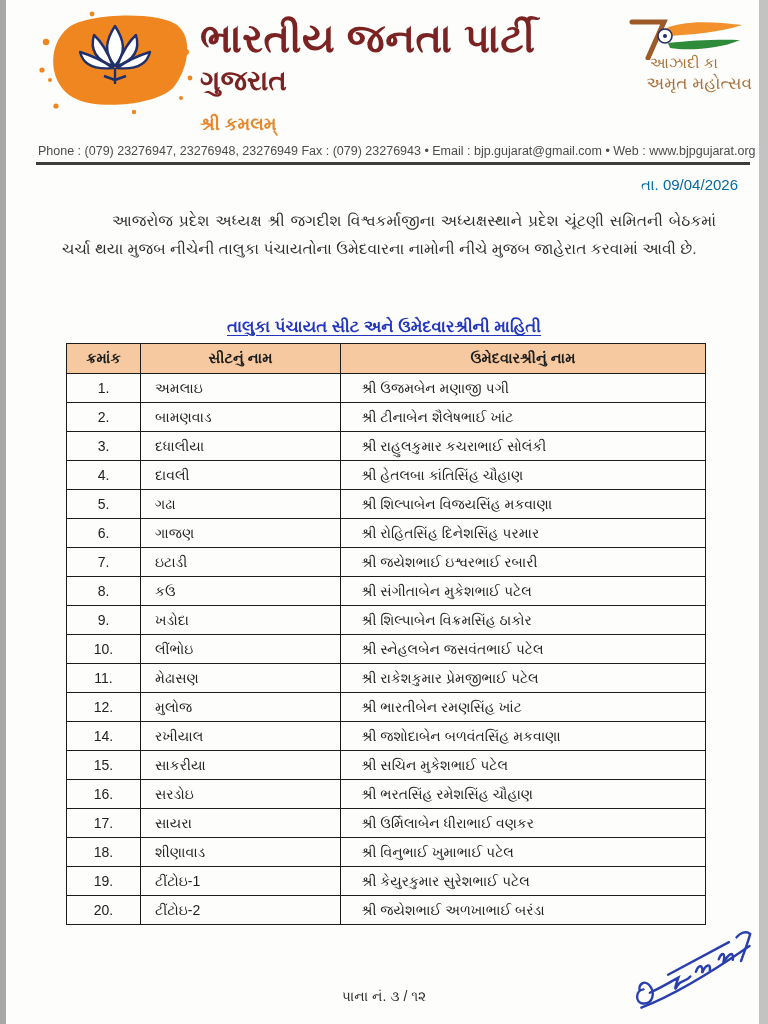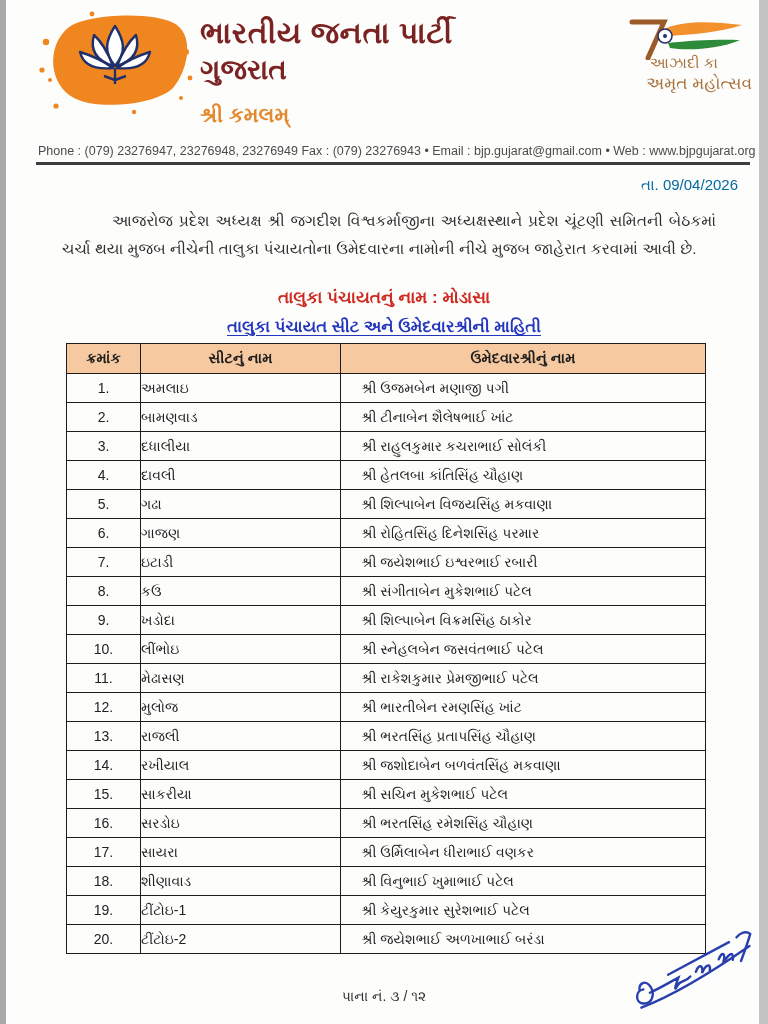--- a/index.html
+++ b/index.html
@@ -13,23 +13,23 @@
     overflow: hidden;
     color: #2e2e2e;
   }
   .edge { position: absolute; top: 0; bottom: 0; }
   .edge-left  { left: 0; width: 6px;  background: #a8a8a8; }
   .edge-right { right: 0; width: 9px; background: #c3c3c3; }
 
   
   .logo-wrap { position: absolute; left: 34px; top: 8px; width: 162px; height: 110px; }
   .title-block { position: absolute; left: 200px; top: 16px; }
-  .party-name { font-size: 30px; font-weight: bold; color: #7b2322; letter-spacing: 0.5px; }
+  .party-name { font-size: 40px; font-weight: bold; color: #7b2322; letter-spacing: 0.5px; }
   .region     { font-size: 28px; font-weight: bold; color: #7b2322; margin-top: 3px; }
-  .office-name{ font-size: 21px; font-weight: bold; color: #e5892e; margin-top: 16px; }
+  .office-name{ font-size: 18px; font-weight: bold; color: #e5892e; margin-top: 16px; }
 
   .azadi { position: absolute; right: 16px; top: 16px; width: 160px; text-align: right; }
   .azadi svg { display: block; margin-left: auto; margin-right: 6px; }
   .azadi-line1 { font-size: 15px; color: #a8713a; margin-top: -6px; margin-right: 34px; }
   .azadi-line2 { font-size: 17px; color: #a8713a; margin-top: 2px; }
 
   .address { position: absolute; left: 38px; top: 122px; font-size: 14.5px; font-weight: 600; color: #3b3b3b; }
   .contact { position: absolute; left: 38px; top: 144px; font-size: 12.5px; color: #4c4c4c; }
   .rule    { position: absolute; left: 36px; right: 18px; top: 162px; border-top: 3px solid #3d3d3d; }
 
@@ -62,21 +62,21 @@
   }
   table.candidates th {
     background: #f6c9a0;
     height: 30px; font-size: 14.5px; font-weight: bold; color: #1d1d1d;
     text-align: center;
   }
   table.candidates td { height: 29px; color: #222; }
   .col-no   { width: 74px; }
   .col-seat { width: 200px; }
   td.cell-no   { text-align: center; }
-  td.cell-seat { }
+  td.cell-seat { padding-left: 14px; }
   td.cell-cand { padding-left: 20px; }
 
   
   .signature { position: absolute; left: 628px; top: 932px; width: 132px; height: 82px; transform: rotate(-6deg); }
   .page-number { position: absolute; left: 0; right: 0; top: 988px; text-align: center; font-size: 14px; color: #2f2f2f; }
 </style>
 </head>
 <body>
 
 <div class="page">
@@ -125,21 +125,20 @@
     </svg>
     <div class="azadi-line1">આઝાદી કા</div>
     <div class="azadi-line2">અમૃત મહોત્સવ</div>
   </div>
 
   <div class="contact">Phone : (079) 23276947, 23276948, 23276949   Fax : (079) 23276943    •   Email : bjp.gujarat@gmail.com • Web : www.bjpgujarat.org</div>
   <div class="rule"></div>
 
   <div class="doc-date">તા. 09/04/2026</div>
   <p class="body-par">આજરોજ પ્રદેશ અધ્યક્ષ શ્રી જગદીશ વિશ્વકર્માજીના અધ્યક્ષસ્થાને પ્રદેશ ચૂંટણી સમિતની બેઠકમાં ચર્ચા થયા મુજબ નીચેની તાલુકા પંચાયતોના ઉમેદવારના નામોની નીચે મુજબ જાહેરાત કરવામાં આવી છે.</p>
-  <div class="heading-red">તાલુકા પંચાયતનું નામ : મોડાસા</div>
   <div class="heading-blue">તાલુકા પંચાયત સીટ અને ઉમેદવારશ્રીની માહિતી</div>
 
   <table class="candidates">
     <colgroup>
         <col class="col-no">
         <col class="col-seat">
         <col>
       </colgroup>
     <thead>
       <tr>
@@ -202,25 +201,20 @@
       </tr>
         <tr>
         <td class="cell-no">11.</td>
         <td class="cell-seat">મેઢાસણ</td>
         <td class="cell-cand">શ્રી રાકેશકુમાર પ્રેમજીભાઈ પટેલ</td>
       </tr>
         <tr>
         <td class="cell-no">12.</td>
         <td class="cell-seat">મુલોજ</td>
         <td class="cell-cand">શ્રી ભારતીબેન રમણસિંહ ખાંટ</td>
-      </tr>
-        <tr>
-        <td class="cell-no">13.</td>
-        <td class="cell-seat">રાજલી</td>
-        <td class="cell-cand">શ્રી ભરતસિંહ પ્રતાપસિંહ ચૌહાણ</td>
       </tr>
         <tr>
         <td class="cell-no">14.</td>
         <td class="cell-seat">રખીયાલ</td>
         <td class="cell-cand">શ્રી જશોદાબેન બળવંતસિંહ મકવાણા</td>
       </tr>
         <tr>
         <td class="cell-no">15.</td>
         <td class="cell-seat">સાકરીયા</td>
         <td class="cell-cand">શ્રી સચિન મુકેશભાઈ પટેલ</td>

